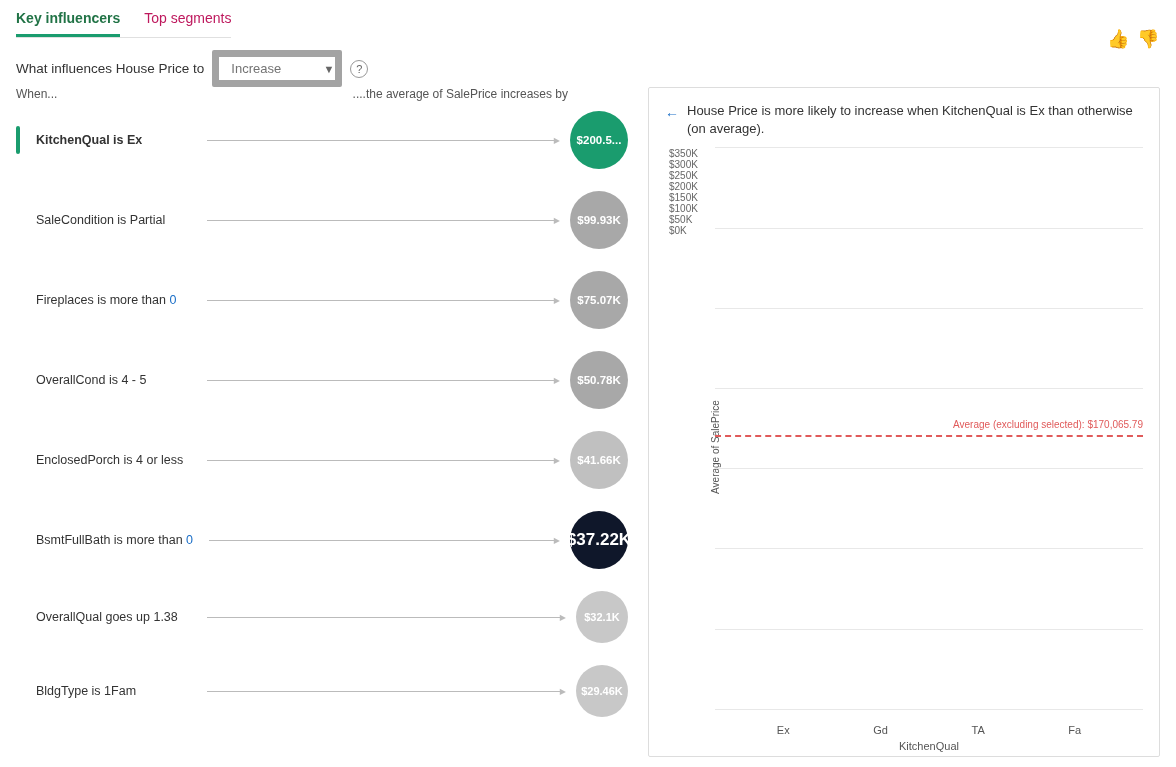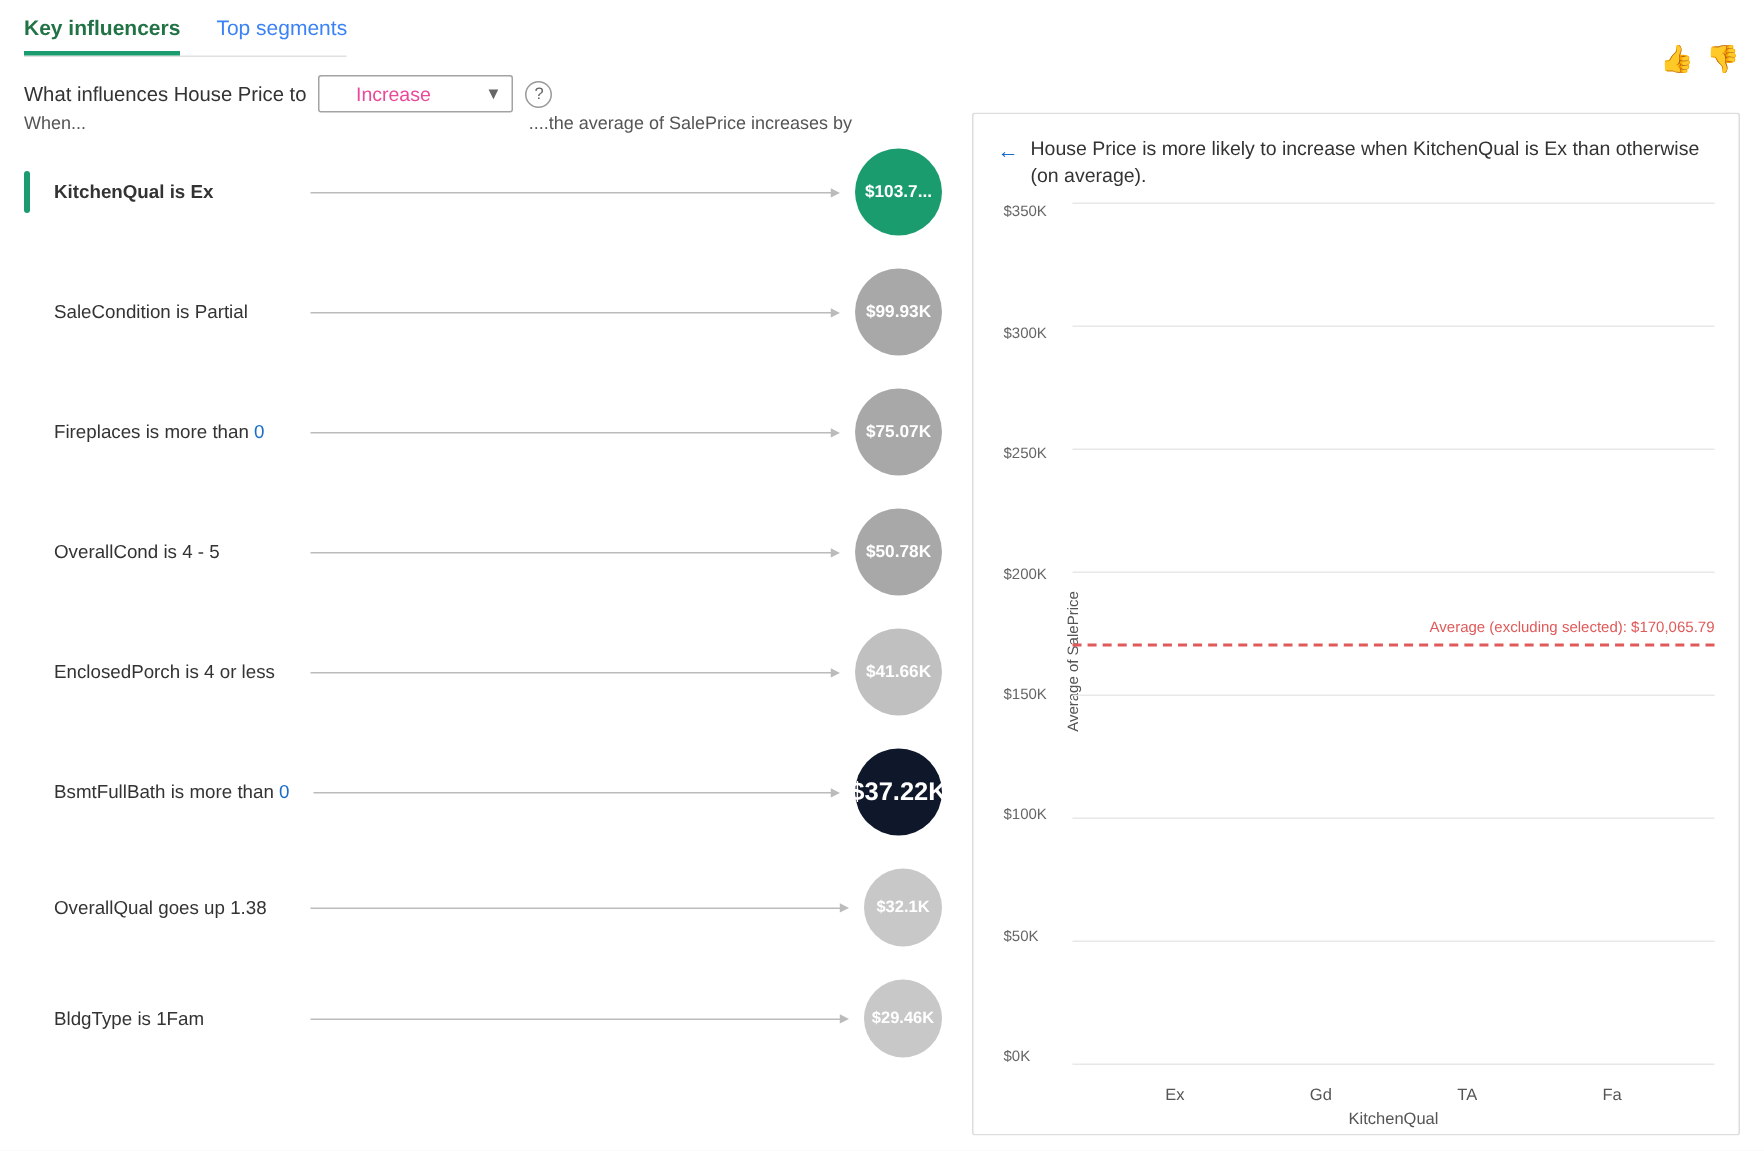--- a/index.html
+++ b/index.html
@@ -25,21 +25,21 @@
       display: flex;
       gap: 24px;
       border-bottom: 1px solid #e0e0e0;
       padding-bottom: 0;
       margin-bottom: 12px;
     }
     .tab {
       font-size: 14px;
       padding-bottom: 8px;
       cursor: pointer;
-      color: #3b82f6;
+      color: #be185d;
       border-bottom: 3px solid transparent;
     }
     .tab.active {
       color: #217346;
       border-bottom: 3px solid #1a9c6e;
       font-weight: 600;
     }
     .header-icons {
       margin-left: auto;
       display: flex;
@@ -58,30 +58,30 @@
     
     .question-row {
       display: flex;
       align-items: center;
       gap: 8px;
       margin-bottom: 0;
       font-size: 13.5px;
       color: #333;
     }
     .question-row .dropdown {
-      border: 1px solid #a3a3a3;
+      border: 7px solid #a3a3a3;
       border-radius: 2px;
-      padding: 4px 28px 4px 24px;
+      padding: 4px 28px 4px 12px;
       font-size: 13px;
       background: #fff;
       cursor: pointer;
       appearance: none;
       position: relative;
       min-width: 130px;
-      color: #ec4899;
+      color: #737373;
     }
     .dropdown-wrapper {
       position: relative;
       display: inline-block;
     }
     .dropdown-arrow {
       position: absolute;
       right: 8px;
       top: 50%;
       transform: translateY(-50%);
@@ -260,21 +260,20 @@
       left: 0; right: 0;
       height: 1px;
       background: #e8e8e8;
     }
     .y-labels {
       position: absolute;
       left: -46px;
       top: 0; bottom: 0;
       display: flex;
       flex-direction: column;
-      justify-content: space-between;
       font-size: 10px;
       color: #666;
     }
     .bars-container {
       position: absolute;
       top: 0; left: 0; right: 0; bottom: 0;
       display: flex;
       align-items: flex-end;
       justify-content: space-around;
       padding: 0 20px;
@@ -362,21 +361,21 @@
     <div class="left-panel">
       <div class="col-headers">
         <span>When...</span>
         <span class="right-header">....the average of SalePrice increases by</span>
       </div>
 
       <div class="influencer-row highlighted">
         <div class="highlighted-bar"></div>
         <span class="label">KitchenQual is Ex</span>
         <div class="line-connector"></div>
-        <div class="bubble teal">$103.7...</div>
+        <div class="bubble teal">$200.5...</div>
       </div>
 
       <div class="influencer-row">
         <span class="label">SaleCondition is Partial</span>
         <div class="line-connector"></div>
         <div class="bubble gray">$99.93K</div>
       </div>
 
       <div class="influencer-row">
         <span class="label">Fireplaces is more than <span class="colored-text">0</span></span>

